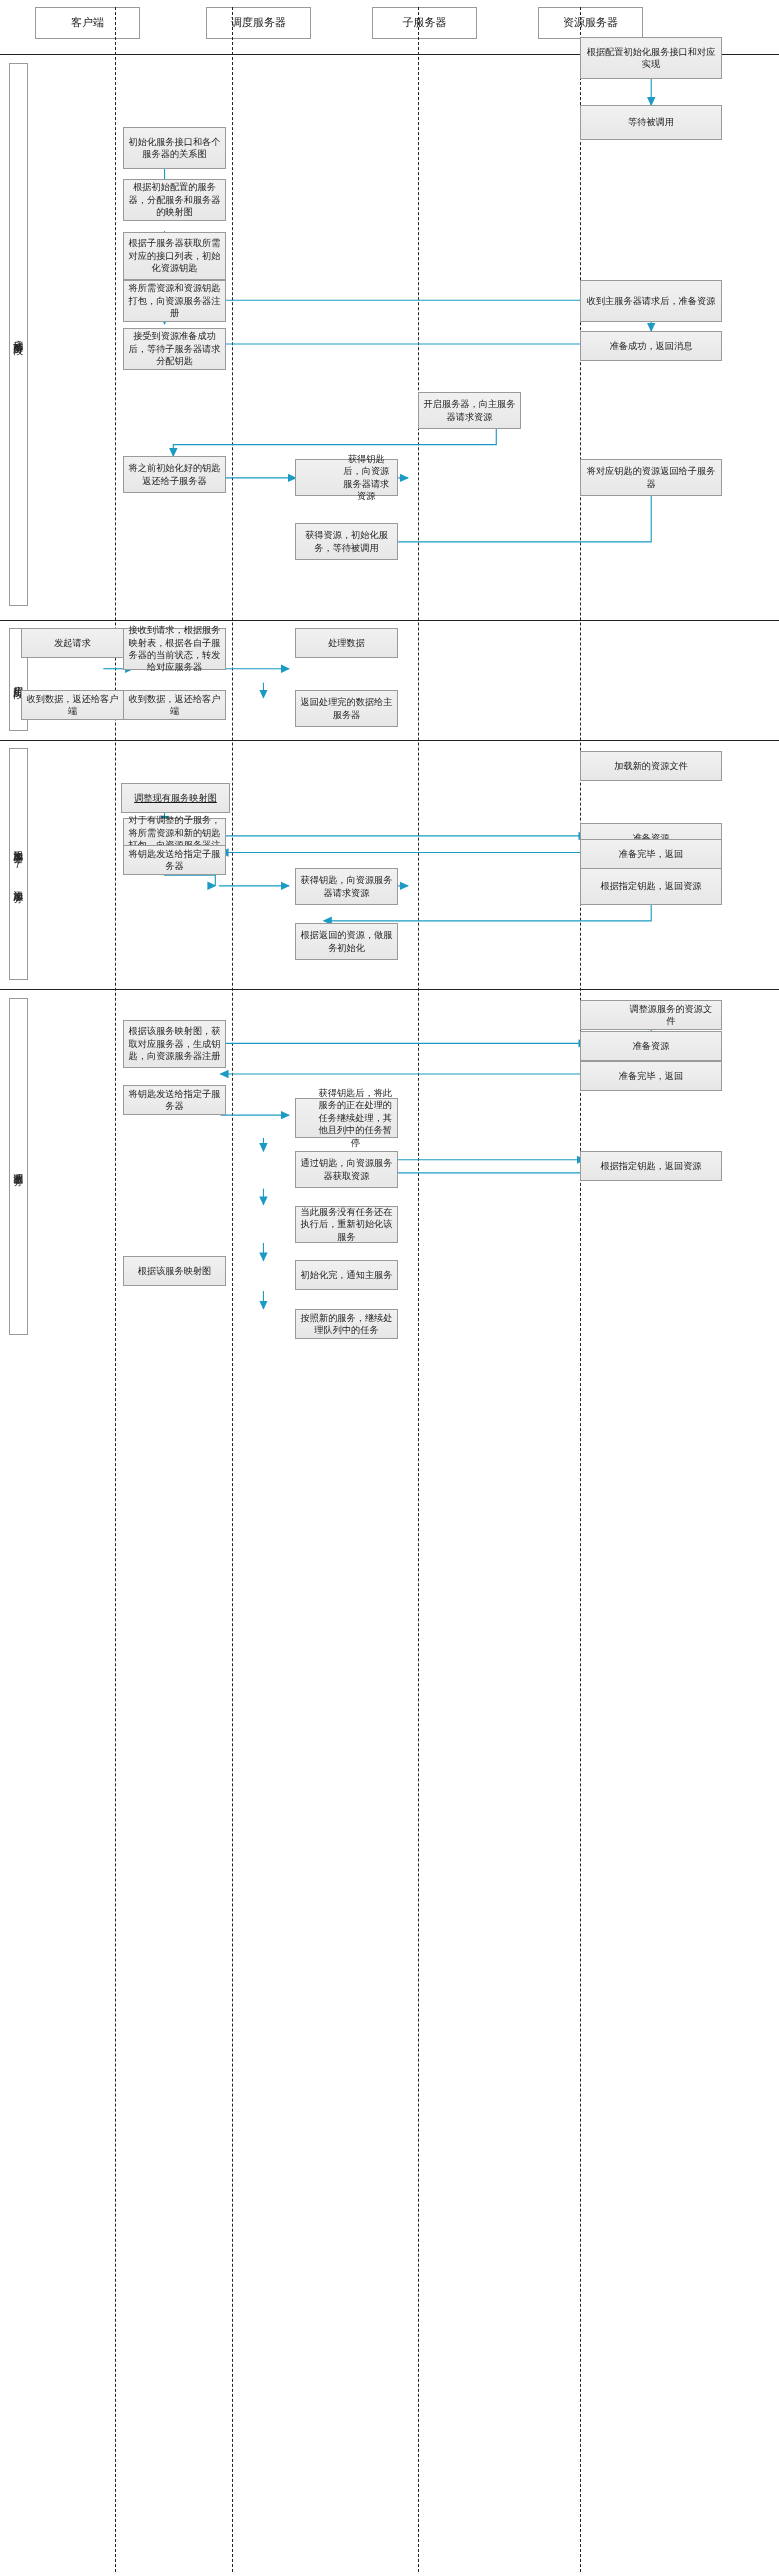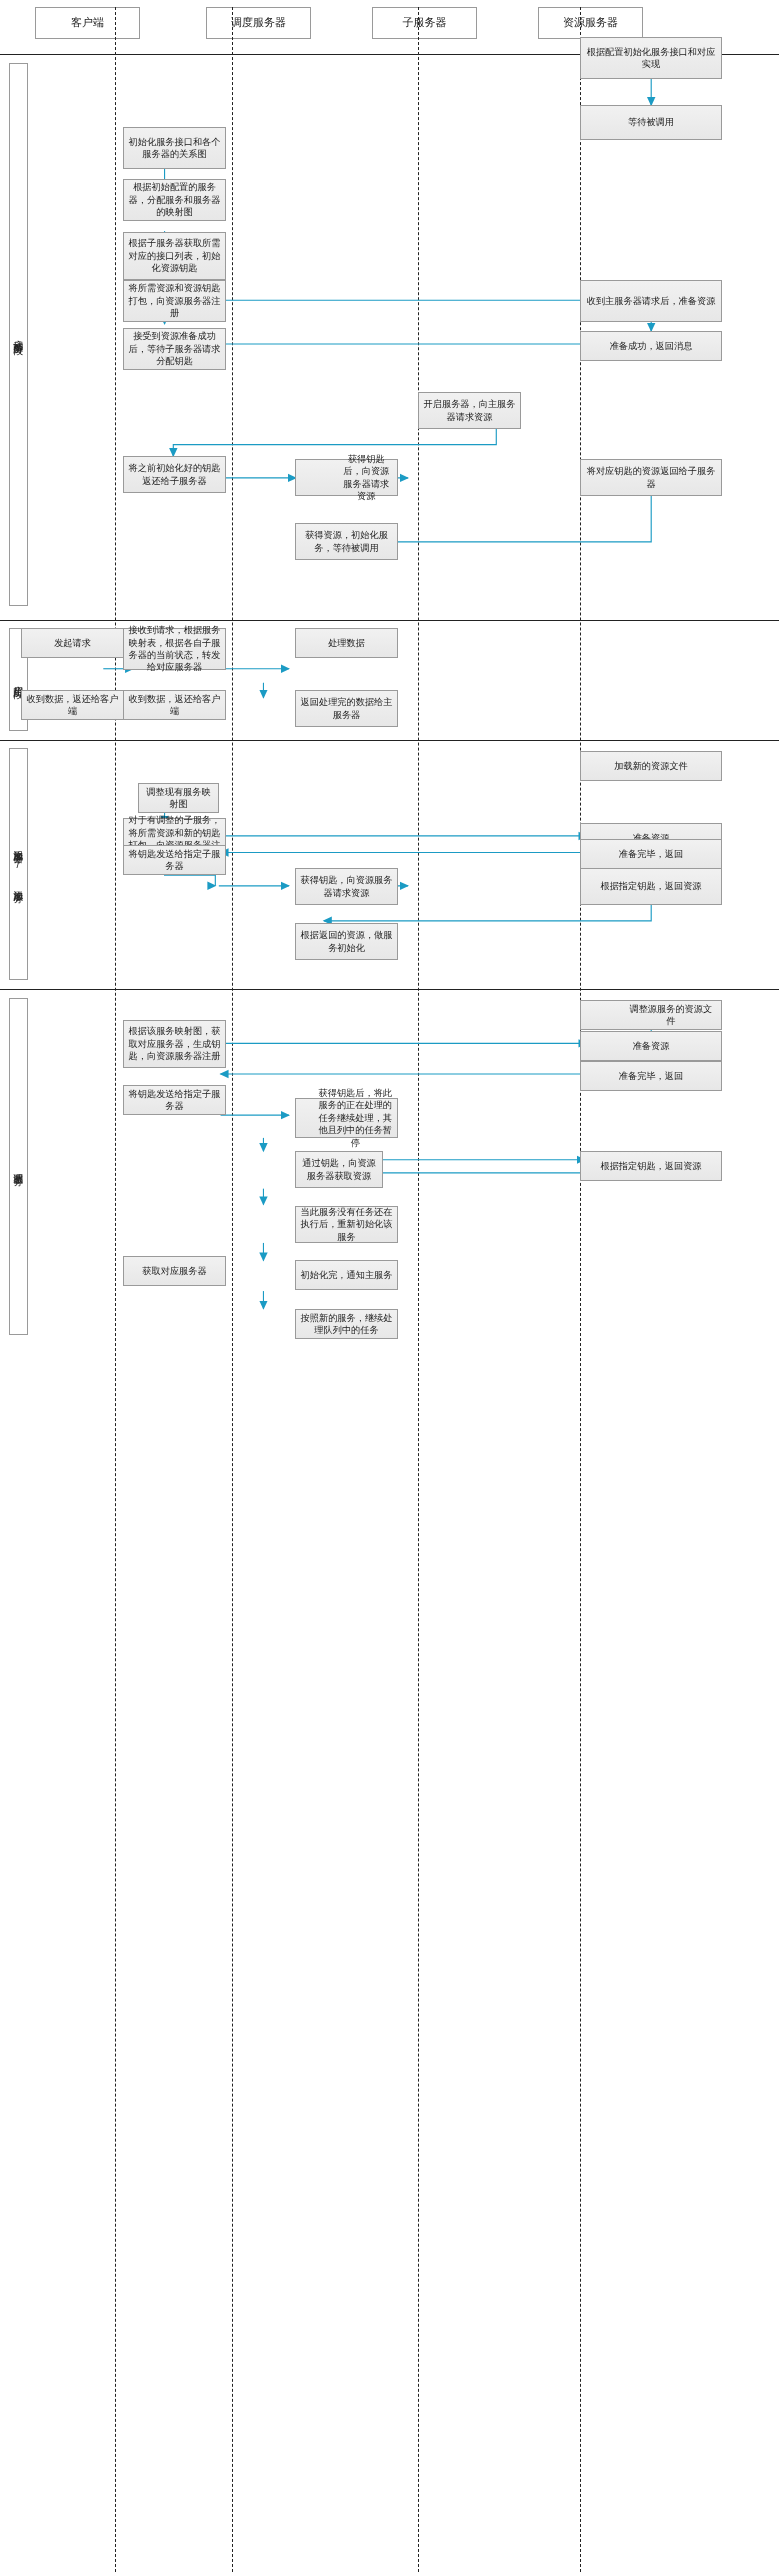--- a/index.html
+++ b/index.html
@@ -221,21 +221,21 @@
   <div class="node" style="left:123px;top:690px;width:103px;height:30px;">
       <span>收到数据，返还给客户端</span>
     </div>
   <div class="node" style="left:295px;top:690px;width:103px;height:37px;">
       <span>返回处理完的数据给主服务器</span>
     </div>
 
   <div class="node" style="left:580px;top:751px;width:142px;height:30px;">
       <span>加载新的资源文件</span>
     </div>
-  <div class="node" style="left:138px;top:783px;width:81px;height:30px;">
+  <div class="node" style="left:121px;top:783px;width:109px;height:30px;text-decoration:underline;">
       <span>调整现有服务映射图</span>
     </div>
   <div class="node" style="left:123px;top:818px;width:103px;height:42px;">
       <span>对于有调整的子服务，将所需资源和新的钥匙打包，向资源服务器注册</span>
     </div>
   <div class="node" style="left:580px;top:823px;width:142px;height:30px;">
       <span>准备资源</span>
     </div>
   <div class="node" style="left:123px;top:845px;width:103px;height:30px;">
       <span>将钥匙发送给指定子服务器</span>
@@ -264,33 +264,33 @@
     </div>
   <div class="node" style="left:123px;top:1085px;width:103px;height:30px;">
       <span>将钥匙发送给指定子服务器</span>
     </div>
   <div class="node" style="left:580px;top:1061px;width:142px;height:30px;">
       <span>准备完毕，返回</span>
     </div>
   <div class="node" style="left:295px;top:1098px;width:103px;height:40px;padding-left:22px;">
       <span>获得钥匙后，将此服务的正在处理的任务继续处理，其他且列中的任务暂停</span>
     </div>
-  <div class="node" style="left:295px;top:1151px;width:88px;height:37px;">
+  <div class="node" style="left:295px;top:1151px;width:103px;height:37px;">
       <span>通过钥匙，向资源服务器获取资源</span>
     </div>
   <div class="node" style="left:580px;top:1151px;width:142px;height:30px;">
       <span>根据指定钥匙，返回资源</span>
     </div>
   <div class="node" style="left:295px;top:1206px;width:103px;height:37px;">
       <span>当此服务没有任务还在执行后，重新初始化该服务</span>
     </div>
   <div class="node" style="left:295px;top:1260px;width:103px;height:30px;">
       <span>初始化完，通知主服务</span>
     </div>
   <div class="node" style="left:123px;top:1256px;width:103px;height:30px;">
-      <span>获取对应服务器</span>
+      <span>根据该服务映射图</span>
     </div>
   <div class="node" style="left:295px;top:1309px;width:103px;height:30px;">
       <span>按照新的服务，继续处理队列中的任务</span>
     </div>
 
 </div>
 
 
 </body></html>

